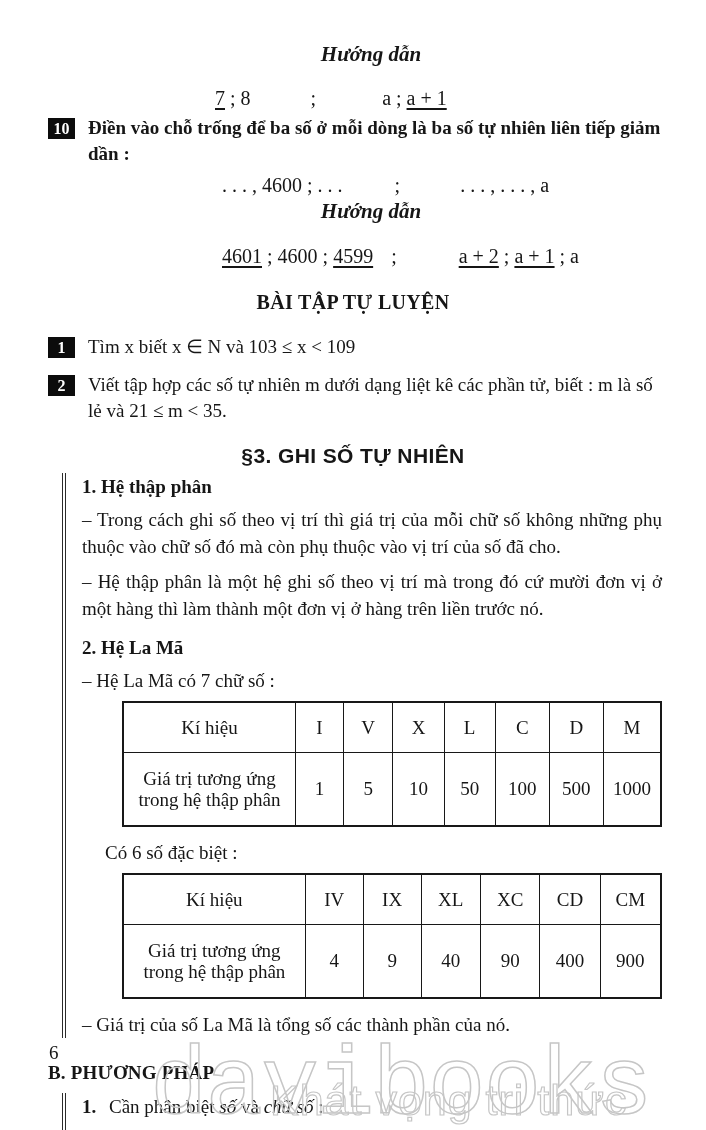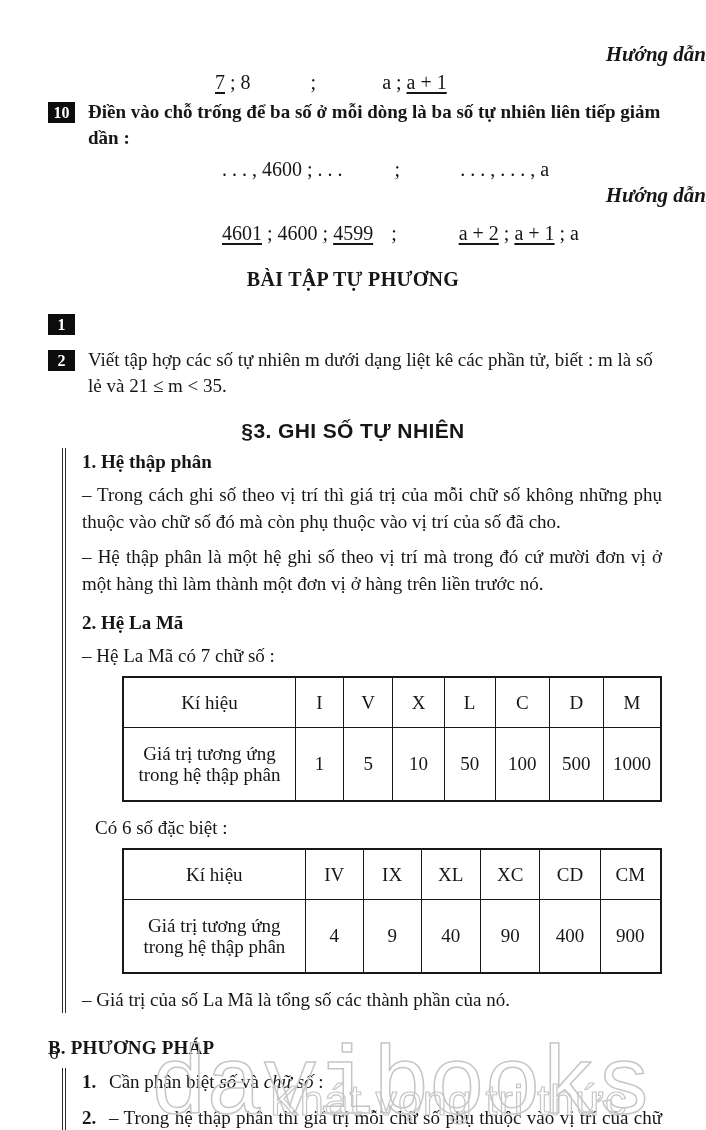--- a/index.html
+++ b/index.html
@@ -1,51 +1,51 @@
 <!DOCTYPE html>
 <html><head>
 <meta charset="utf-8">
 <style>
   html,body{margin:0;padding:0;}
   body{
     width:706px;height:1130px;background:#ffffff;position:relative;overflow:hidden;
     font-family:"Liberation Serif",serif;color:#161616;font-size:19px;
   }
-  .center{text-align:right;padding-left:36px;}
+  .center{text-align:center;padding-left:36px;}
   .guide{margin-top:42px;font-size:21px;font-weight:bold;font-style:italic;}
   .guide2{margin-top:1px;font-size:21px;font-weight:bold;font-style:italic;}
   .ansline{display:flex;font-size:20px;line-height:26px;}
   .ul{text-decoration:underline;text-underline-offset:3px;}
-  .row1{margin-top:2px;margin-left:215px;}
+  .row1{margin-top:18px;margin-left:215px;}
   .row1 .sep{margin-left:60px;}
   .row1 .right{margin-left:66px;}
   .row2{margin-top:5px;margin-left:222px;}
   .row2 .sep{margin-left:52px;}
   .row2 .right{margin-left:60px;}
-  .row3{margin-top:12px;margin-left:222px;}
+  .row3{margin-top:19px;margin-left:222px;}
   .row3 .sep{margin-left:18px;}
   .row3 .right{margin-left:62px;}
   .prob{display:flex;align-items:flex-start;margin:4px 40px 0 48px;line-height:26px;}
   .badge{background:#0c0c0c;color:#ffffff;font-weight:bold;font-size:16px;
          min-width:21px;height:21px;padding:0 3px;display:flex;align-items:center;
          justify-content:center;margin-top:3px;flex:0 0 auto;}
   .prob .txt{margin-left:13px;}
   .bold{font-weight:bold;}
   .h-serif{margin-top:22px;font-size:20px;font-weight:bold;text-align:center;letter-spacing:0.3px;}
   .h-sans{margin-top:20px;font-family:"Liberation Sans",sans-serif;font-size:21px;
           font-weight:bold;text-align:center;letter-spacing:0.4px;}
   .ex{margin-top:20px;}
   .ex2{margin-top:12px;}
   .part-head{margin:24px 40px 0 48px;font-size:19px;font-weight:bold;letter-spacing:0.2px;}
   .block{margin:5px 44px 0 62px;border-left:4px double #2b2b2b;padding-left:16px;}
   .sub-title{font-weight:bold;padding-top:3px;}
   .para{margin-top:8px;text-align:justify;line-height:27px;}
   .line{margin-top:8px;line-height:27px;}
   .sub2{margin-top:12px;}
-  .indent{margin-left:13px;}
+  .indent{margin-left:23px;}
   .rtable{border-collapse:collapse;border:2px solid #181818;margin-top:7px;margin-left:40px;}
   .rtable td{border:1px solid #181818;text-align:center;font-size:19px;padding:8px;}
   .rtable .lbl{width:205px;line-height:21px;font-size:19px;}
   .rtable .hrow td{height:33px;}
   .rtable .vrow td{height:56px;}
   .t1 .sym{width:41px;}
   .t2 .sym{width:48px;}
   .bitem{display:flex;margin-top:9px;line-height:27px;}
   .bnum{font-weight:bold;width:27px;flex:0 0 auto;}
   .btxt{text-align:justify;}
@@ -83,24 +83,25 @@
   </div>
 
   <div class="guide2 center">Hướng dẫn</div>
 
   <div class="ansline row3">
     <span><span class="ul">4601</span><span> ; 4600 ; </span><span class="ul">4599</span></span>
     <span class="sep">;</span>
     <span class="right"><span class="ul">a + 2</span><span> ; </span><span class="ul">a + 1</span><span> ; a</span></span>
   </div>
 
-  <div class="h-serif">BÀI TẬP TỰ PHƯƠNG</div>
+  <div class="h-serif">BÀI TẬP TỰ LUYỆN</div>
 
   <div class="prob ex">
     <span class="badge">1</span>
+    <span class="txt">Tìm x biết x ∈ N và 103 ≤ x &lt; 109</span>
   </div>
 
   <div class="prob ex2">
     <span class="badge">2</span>
     <span class="txt">Viết tập hợp các số tự nhiên m dưới dạng liệt kê các phần tử, biết : m là số lẻ và 21 ≤ m &lt; 35.</span>
   </div>
 
   <div class="h-sans">§3.  GHI SỐ TỰ NHIÊN</div>
 
 

